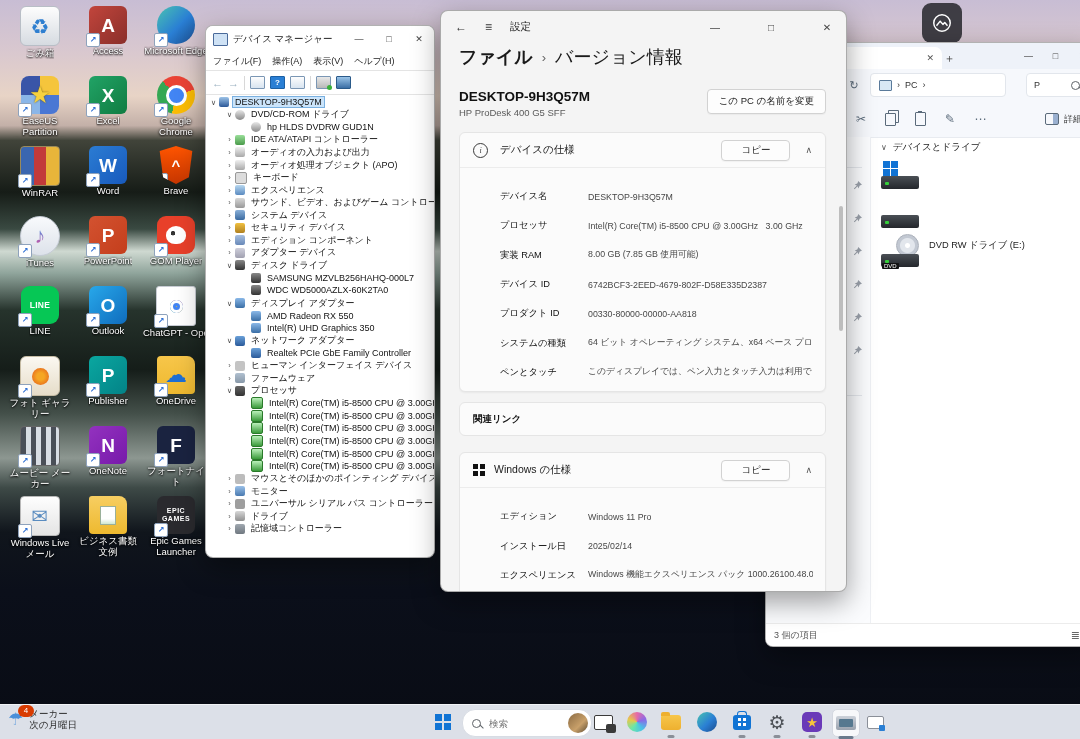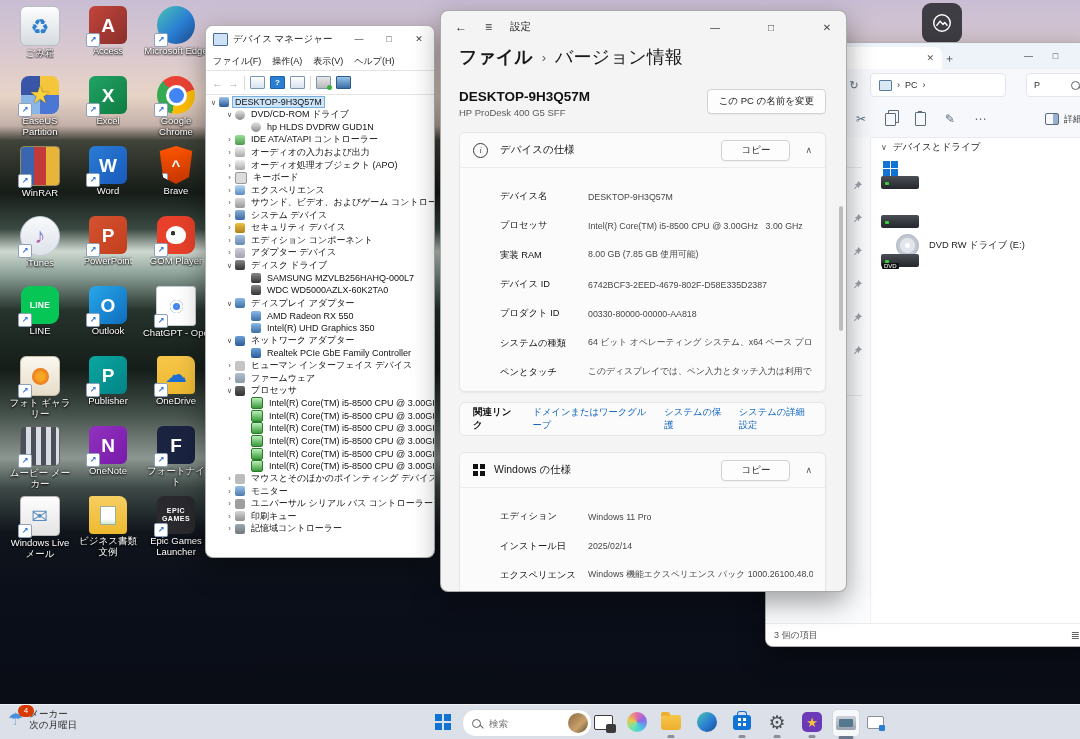--- a/index.html
+++ b/index.html
@@ -632,26 +632,20 @@
 
           <div class="srow">
             <span class="k">ペンとタッチ</span>
             <span class="v">このディスプレイでは、ペン入力とタッチ入力は利用できません</span>
           </div>
         </div>
     </div>
 
     <div class="relrow">
       <span class="ttl">関連リンク</span>
-      <span style="display:flex;gap:17px;">
-
-      <a class="lnk" href="#">ドメインまたはワークグループ</a>
-          <a class="lnk" href="#">システムの保護</a>
-          <a class="lnk" href="#">システムの詳細設定</a>
-        </span>
     </div>
 
     <div class="card">
       <div class="card-h">
         <span class="win4"></span>
         <span class="ttl">Windows の仕様</span>
         <button class="btn">コピー</button>
         <span class="chev">∧</span>
       </div>
       <div class="card-b">
@@ -918,21 +912,21 @@
 
       <div class="trow" style="padding-left: 18px;">
         <span class="chev">›</span>
         <span class="tic i-usb"></span>
         <span class="lbl">ユニバーサル シリアル バス コントローラー</span>
       </div>
 
       <div class="trow" style="padding-left: 18px;">
         <span class="chev">›</span>
         <span class="tic i-print"></span>
-        <span class="lbl">印刷キュー</span>
+        <span class="lbl">ドライブ</span>
       </div>
 
       <div class="trow" style="padding-left: 18px;">
         <span class="chev">›</span>
         <span class="tic i-storage"></span>
         <span class="lbl">記憶域コントローラー</span>
       </div>
     </div>
 </div>
 

